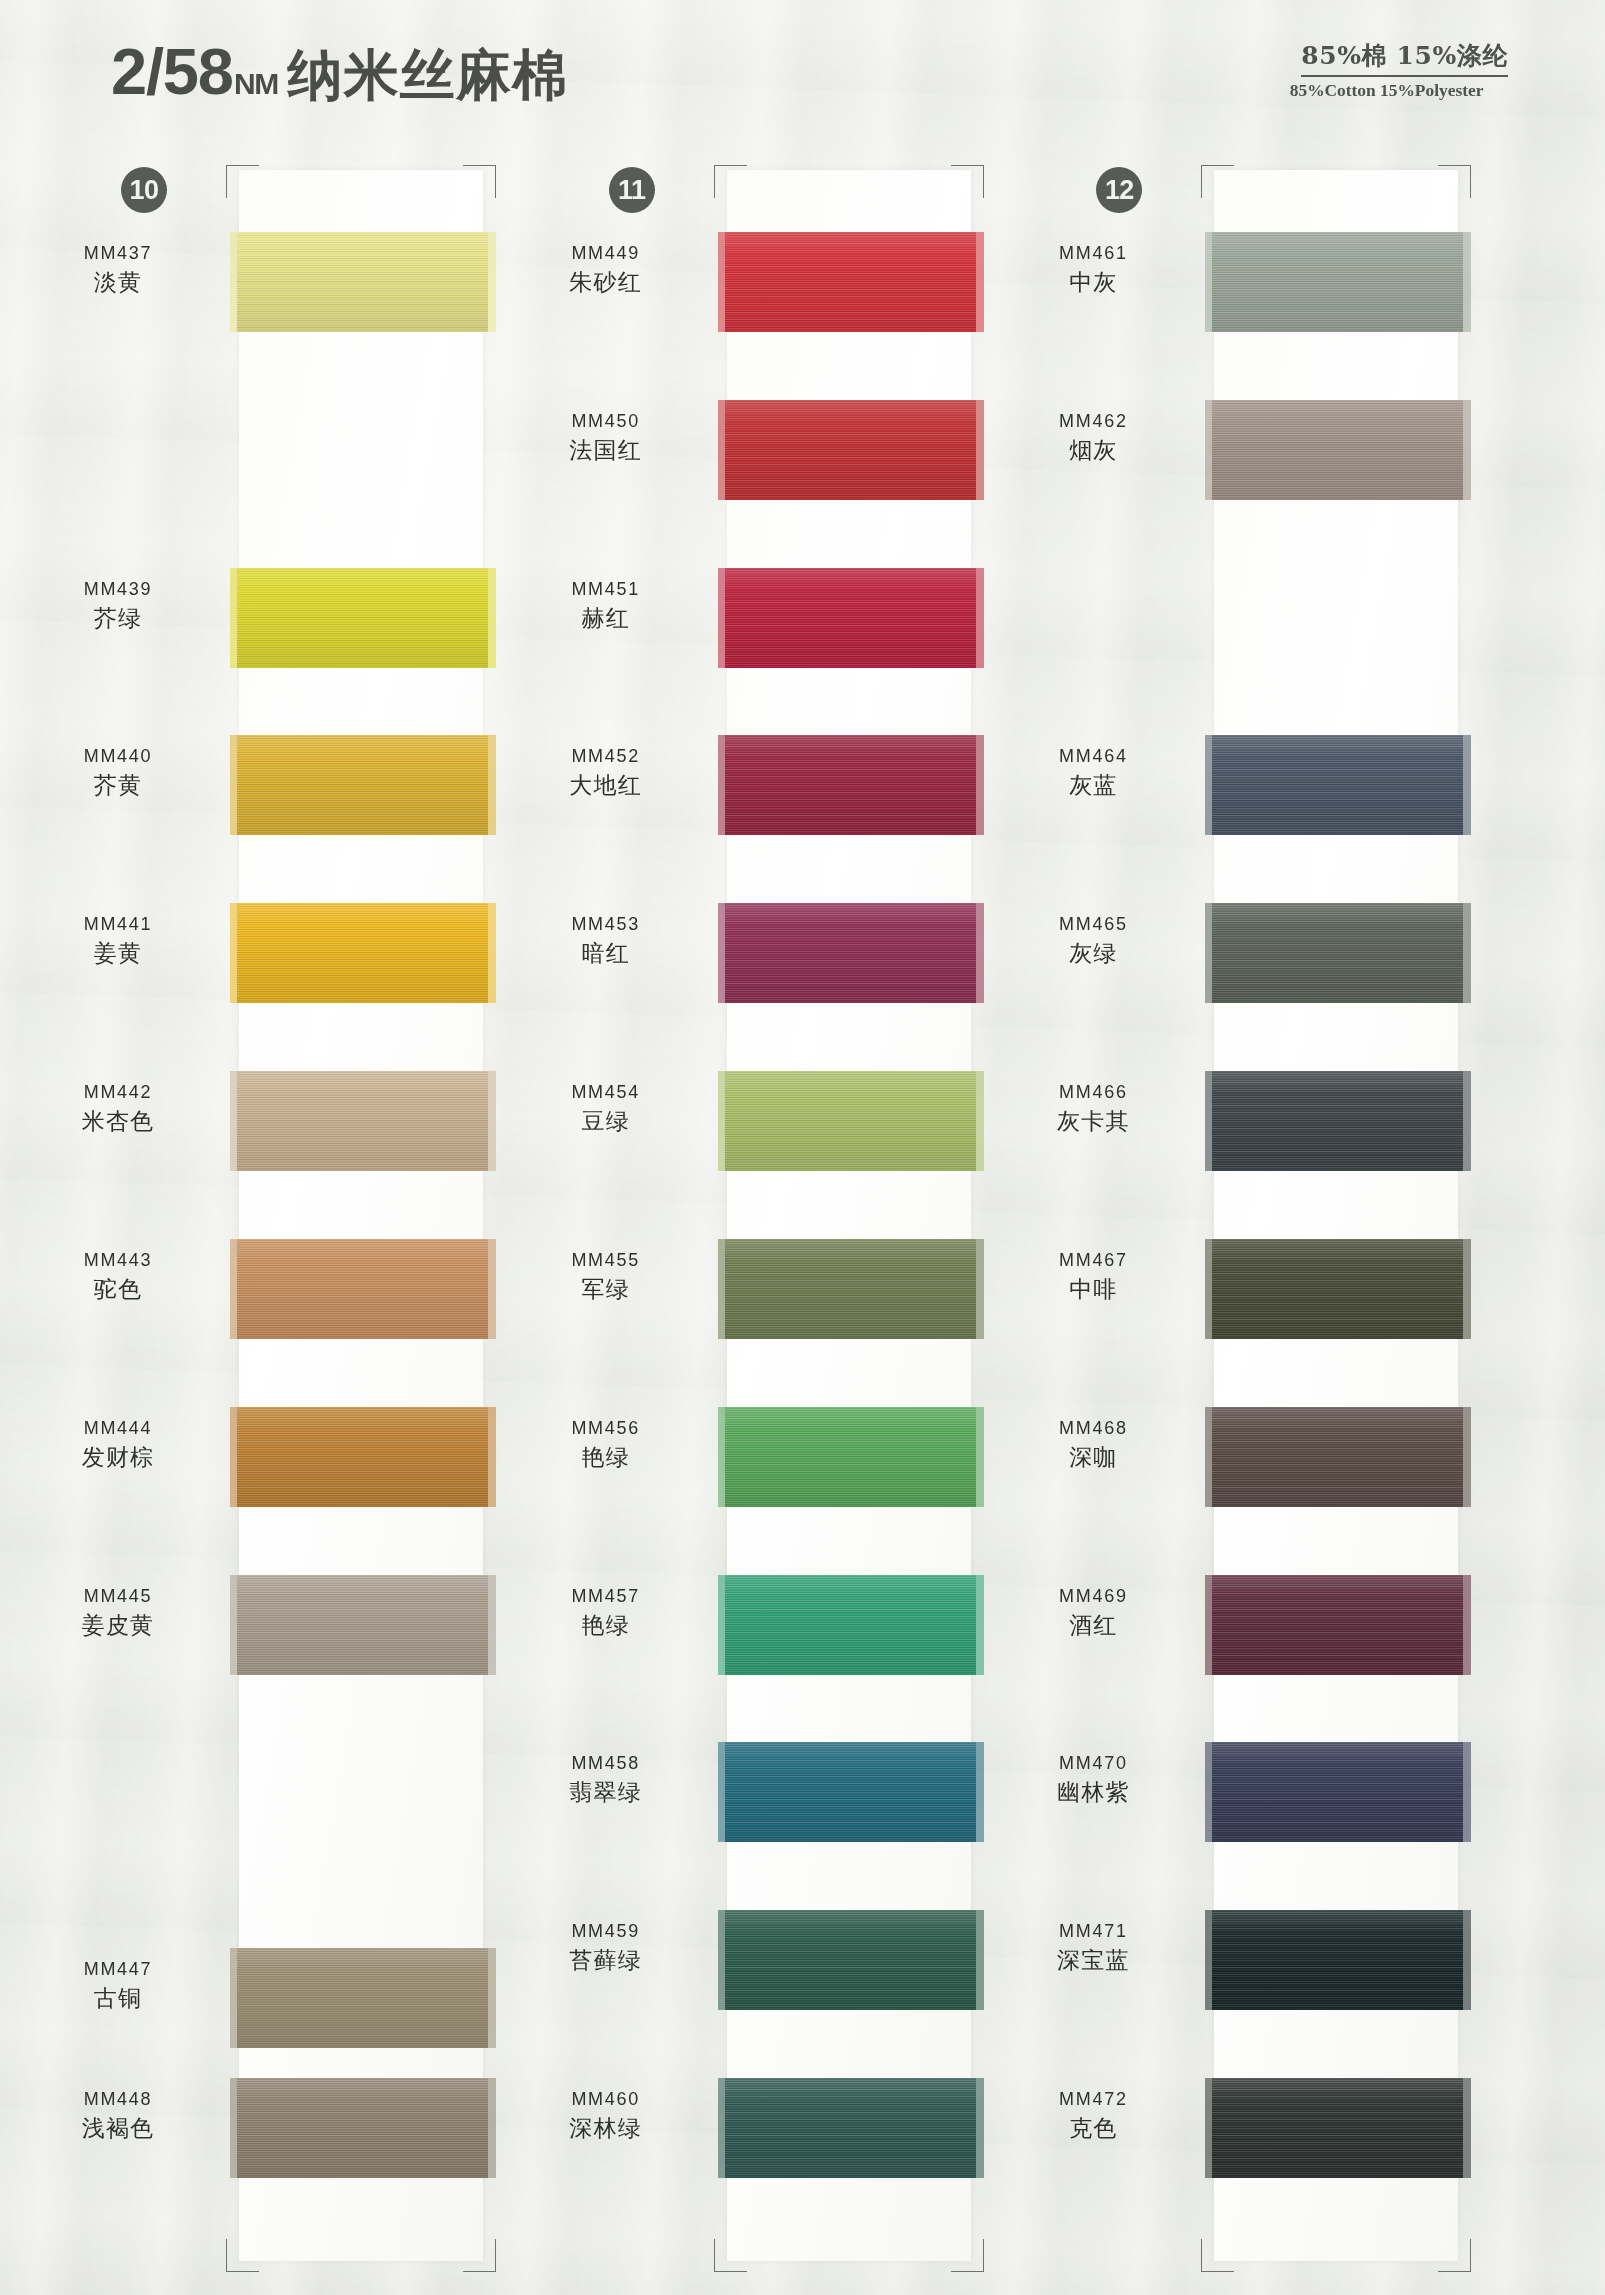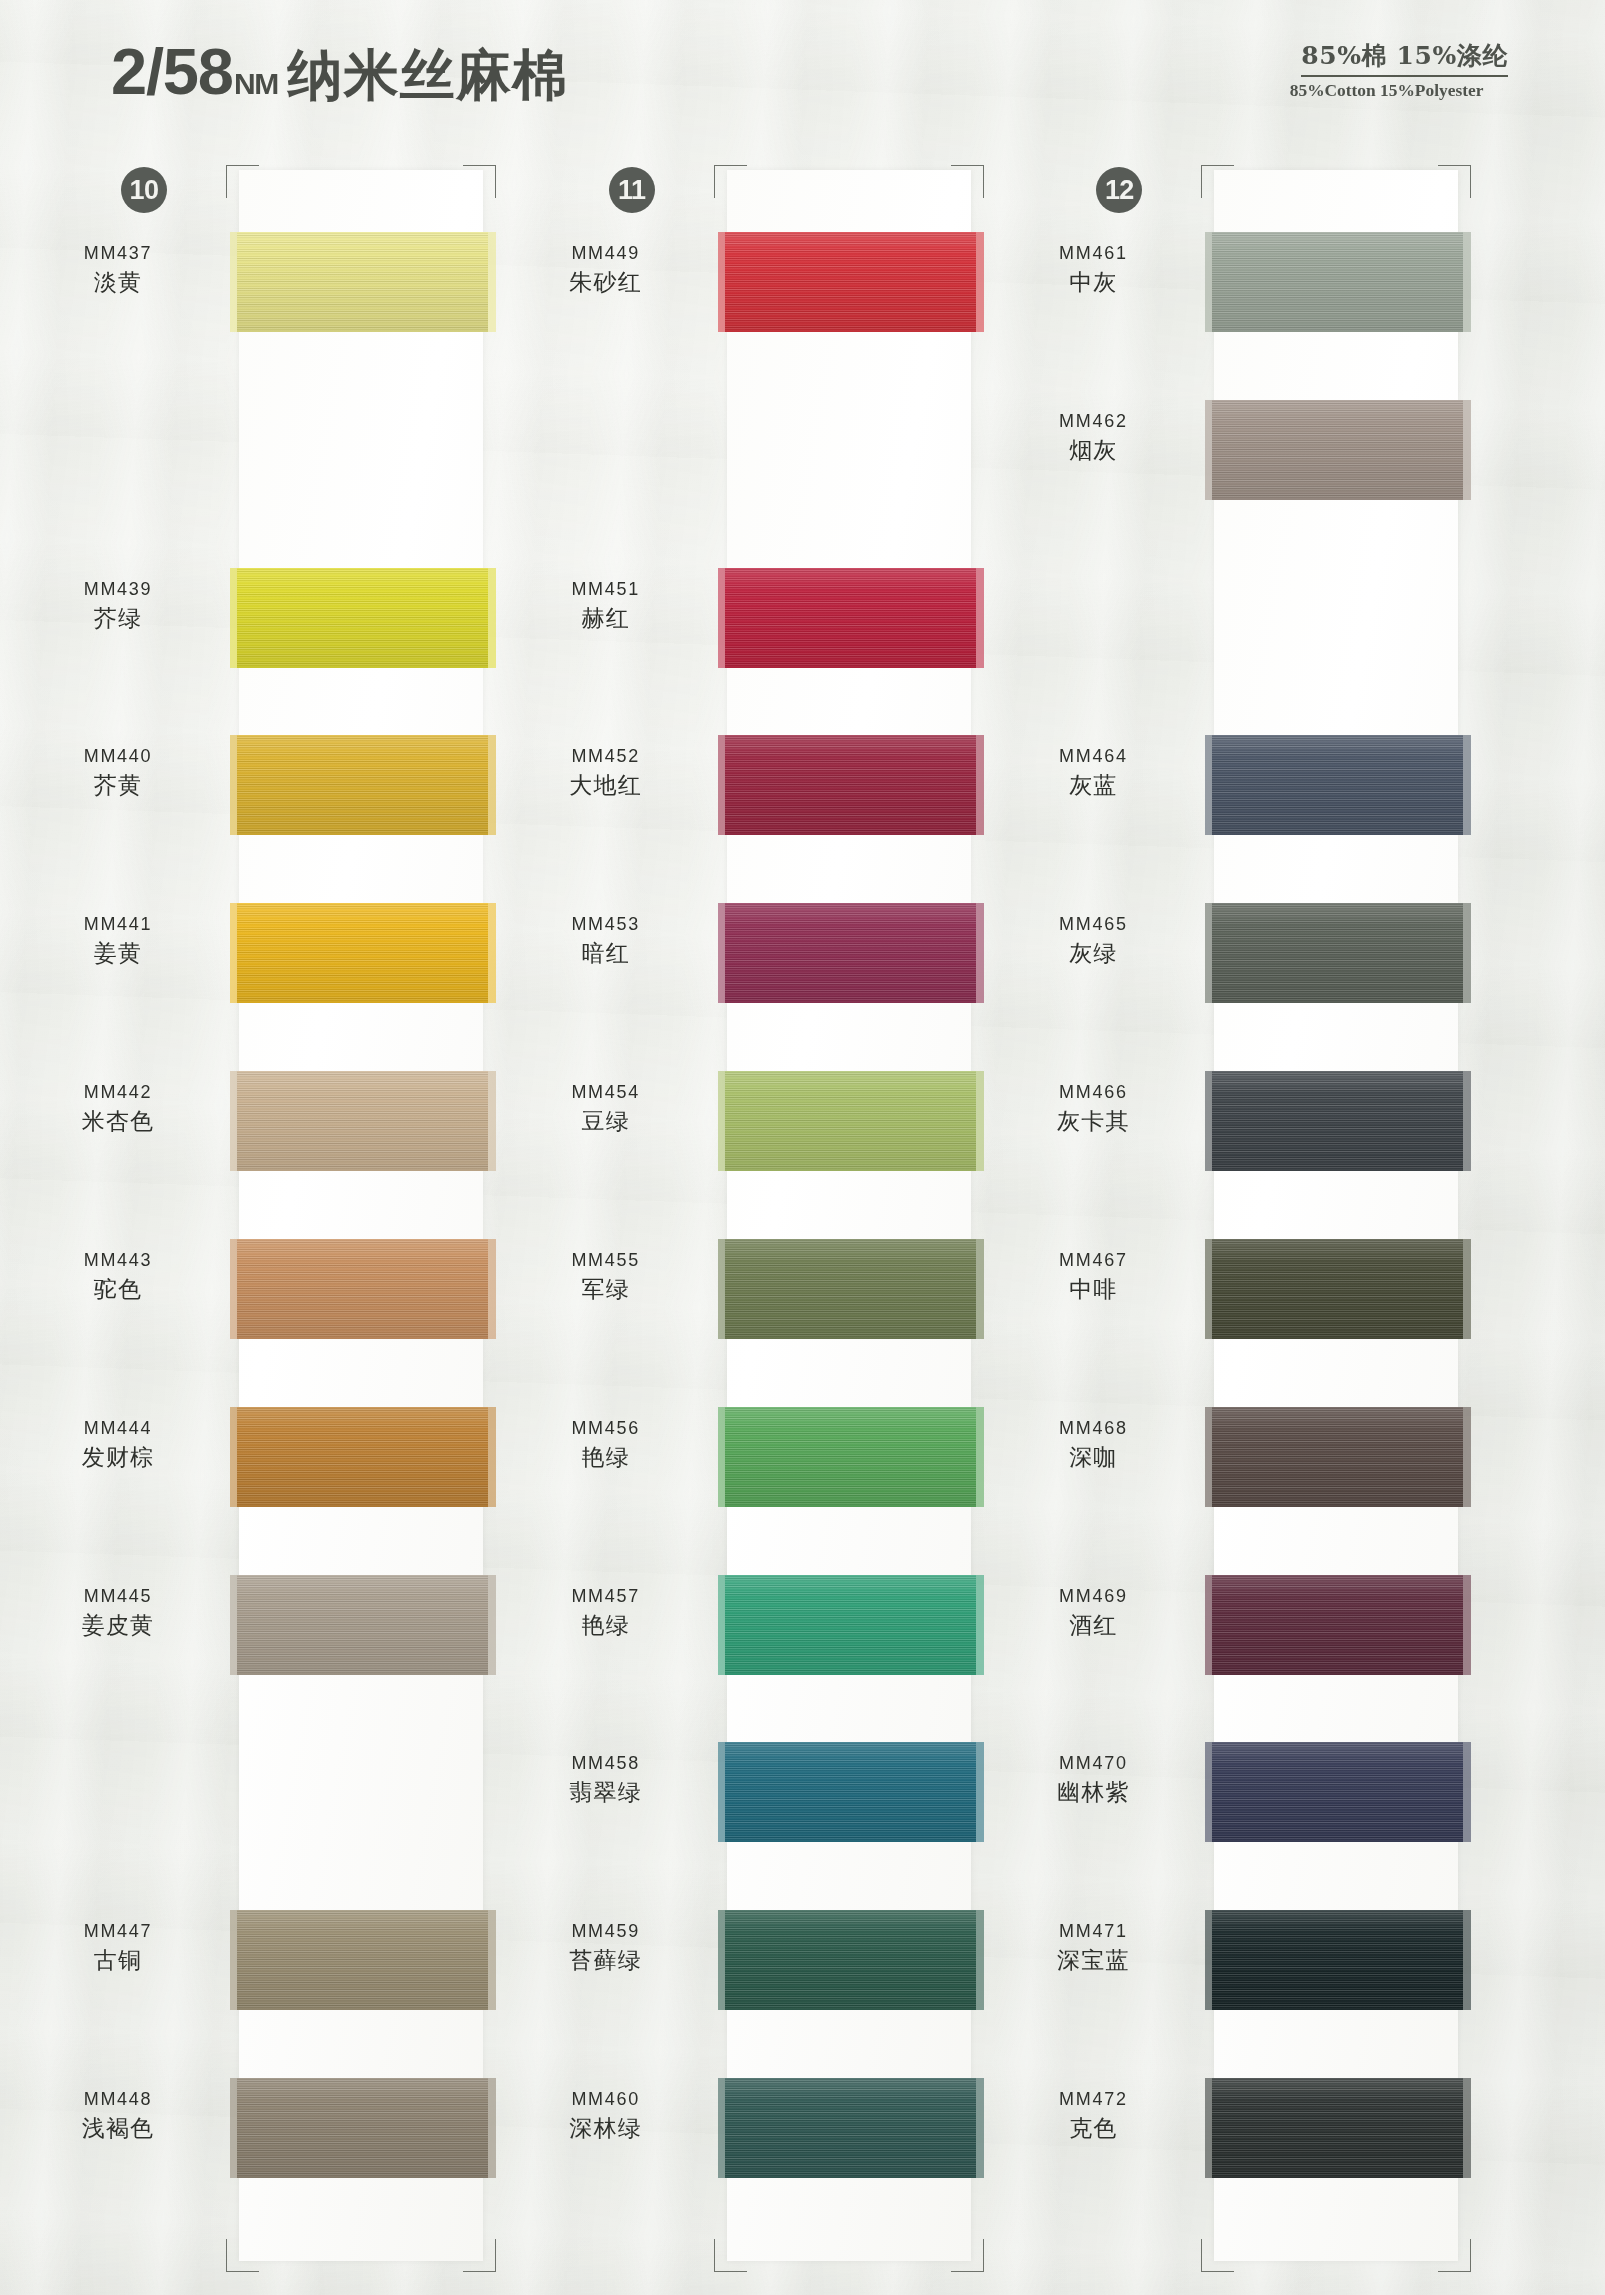--- a/index.html
+++ b/index.html
@@ -346,21 +346,21 @@
             <span class="code">MM445</span>
             <span class="name">姜皮黄</span>
           </div>
           <div class="yarn" style="background: rgb(169, 158, 142);">
             <div class="frayL" style="background: rgb(169, 158, 142);"></div>
             <div class="frayR" style="background: rgb(169, 158, 142);"></div>
             <div class="threads"></div>
             <div class="sheen"></div>
           </div>
         </div>
-        <div class="row" style="top: 1739px; padding-left: 12px;">
+        <div class="row" style="top: 1777px; padding-left: 12px;">
           <div class="label">
             <span class="code">MM447</span>
             <span class="name">古铜</span>
           </div>
           <div class="yarn" style="background: rgb(154, 142, 114);">
             <div class="frayL" style="background: rgb(154, 142, 114);"></div>
             <div class="frayR" style="background: rgb(154, 142, 114);"></div>
             <div class="threads"></div>
             <div class="sheen"></div>
           </div>
@@ -390,20 +390,32 @@
             <span class="code">MM449</span>
             <span class="name">朱砂红</span>
           </div>
           <div class="yarn" style="background: rgb(214, 47, 56);">
             <div class="frayL" style="background: rgb(214, 47, 56);"></div>
             <div class="frayR" style="background: rgb(214, 47, 56);"></div>
             <div class="threads"></div>
             <div class="sheen"></div>
           </div>
         </div>
+        <div class="row" style="top: 229px;">
+          <div class="label">
+            <span class="code">MM450</span>
+            <span class="name">法国红</span>
+          </div>
+          <div class="yarn" style="background: rgb(195, 47, 50);">
+            <div class="frayL" style="background: rgb(195, 47, 50);"></div>
+            <div class="frayR" style="background: rgb(195, 47, 50);"></div>
+            <div class="threads"></div>
+            <div class="sheen"></div>
+          </div>
+        </div>
         <div class="row" style="top: 397px;">
           <div class="label">
             <span class="code">MM451</span>
             <span class="name">赫红</span>
           </div>
           <div class="yarn" style="background: rgb(189, 31, 60);">
             <div class="frayL" style="background: rgb(189, 31, 60);"></div>
             <div class="frayR" style="background: rgb(189, 31, 60);"></div>
             <div class="threads"></div>
             <div class="sheen"></div>

